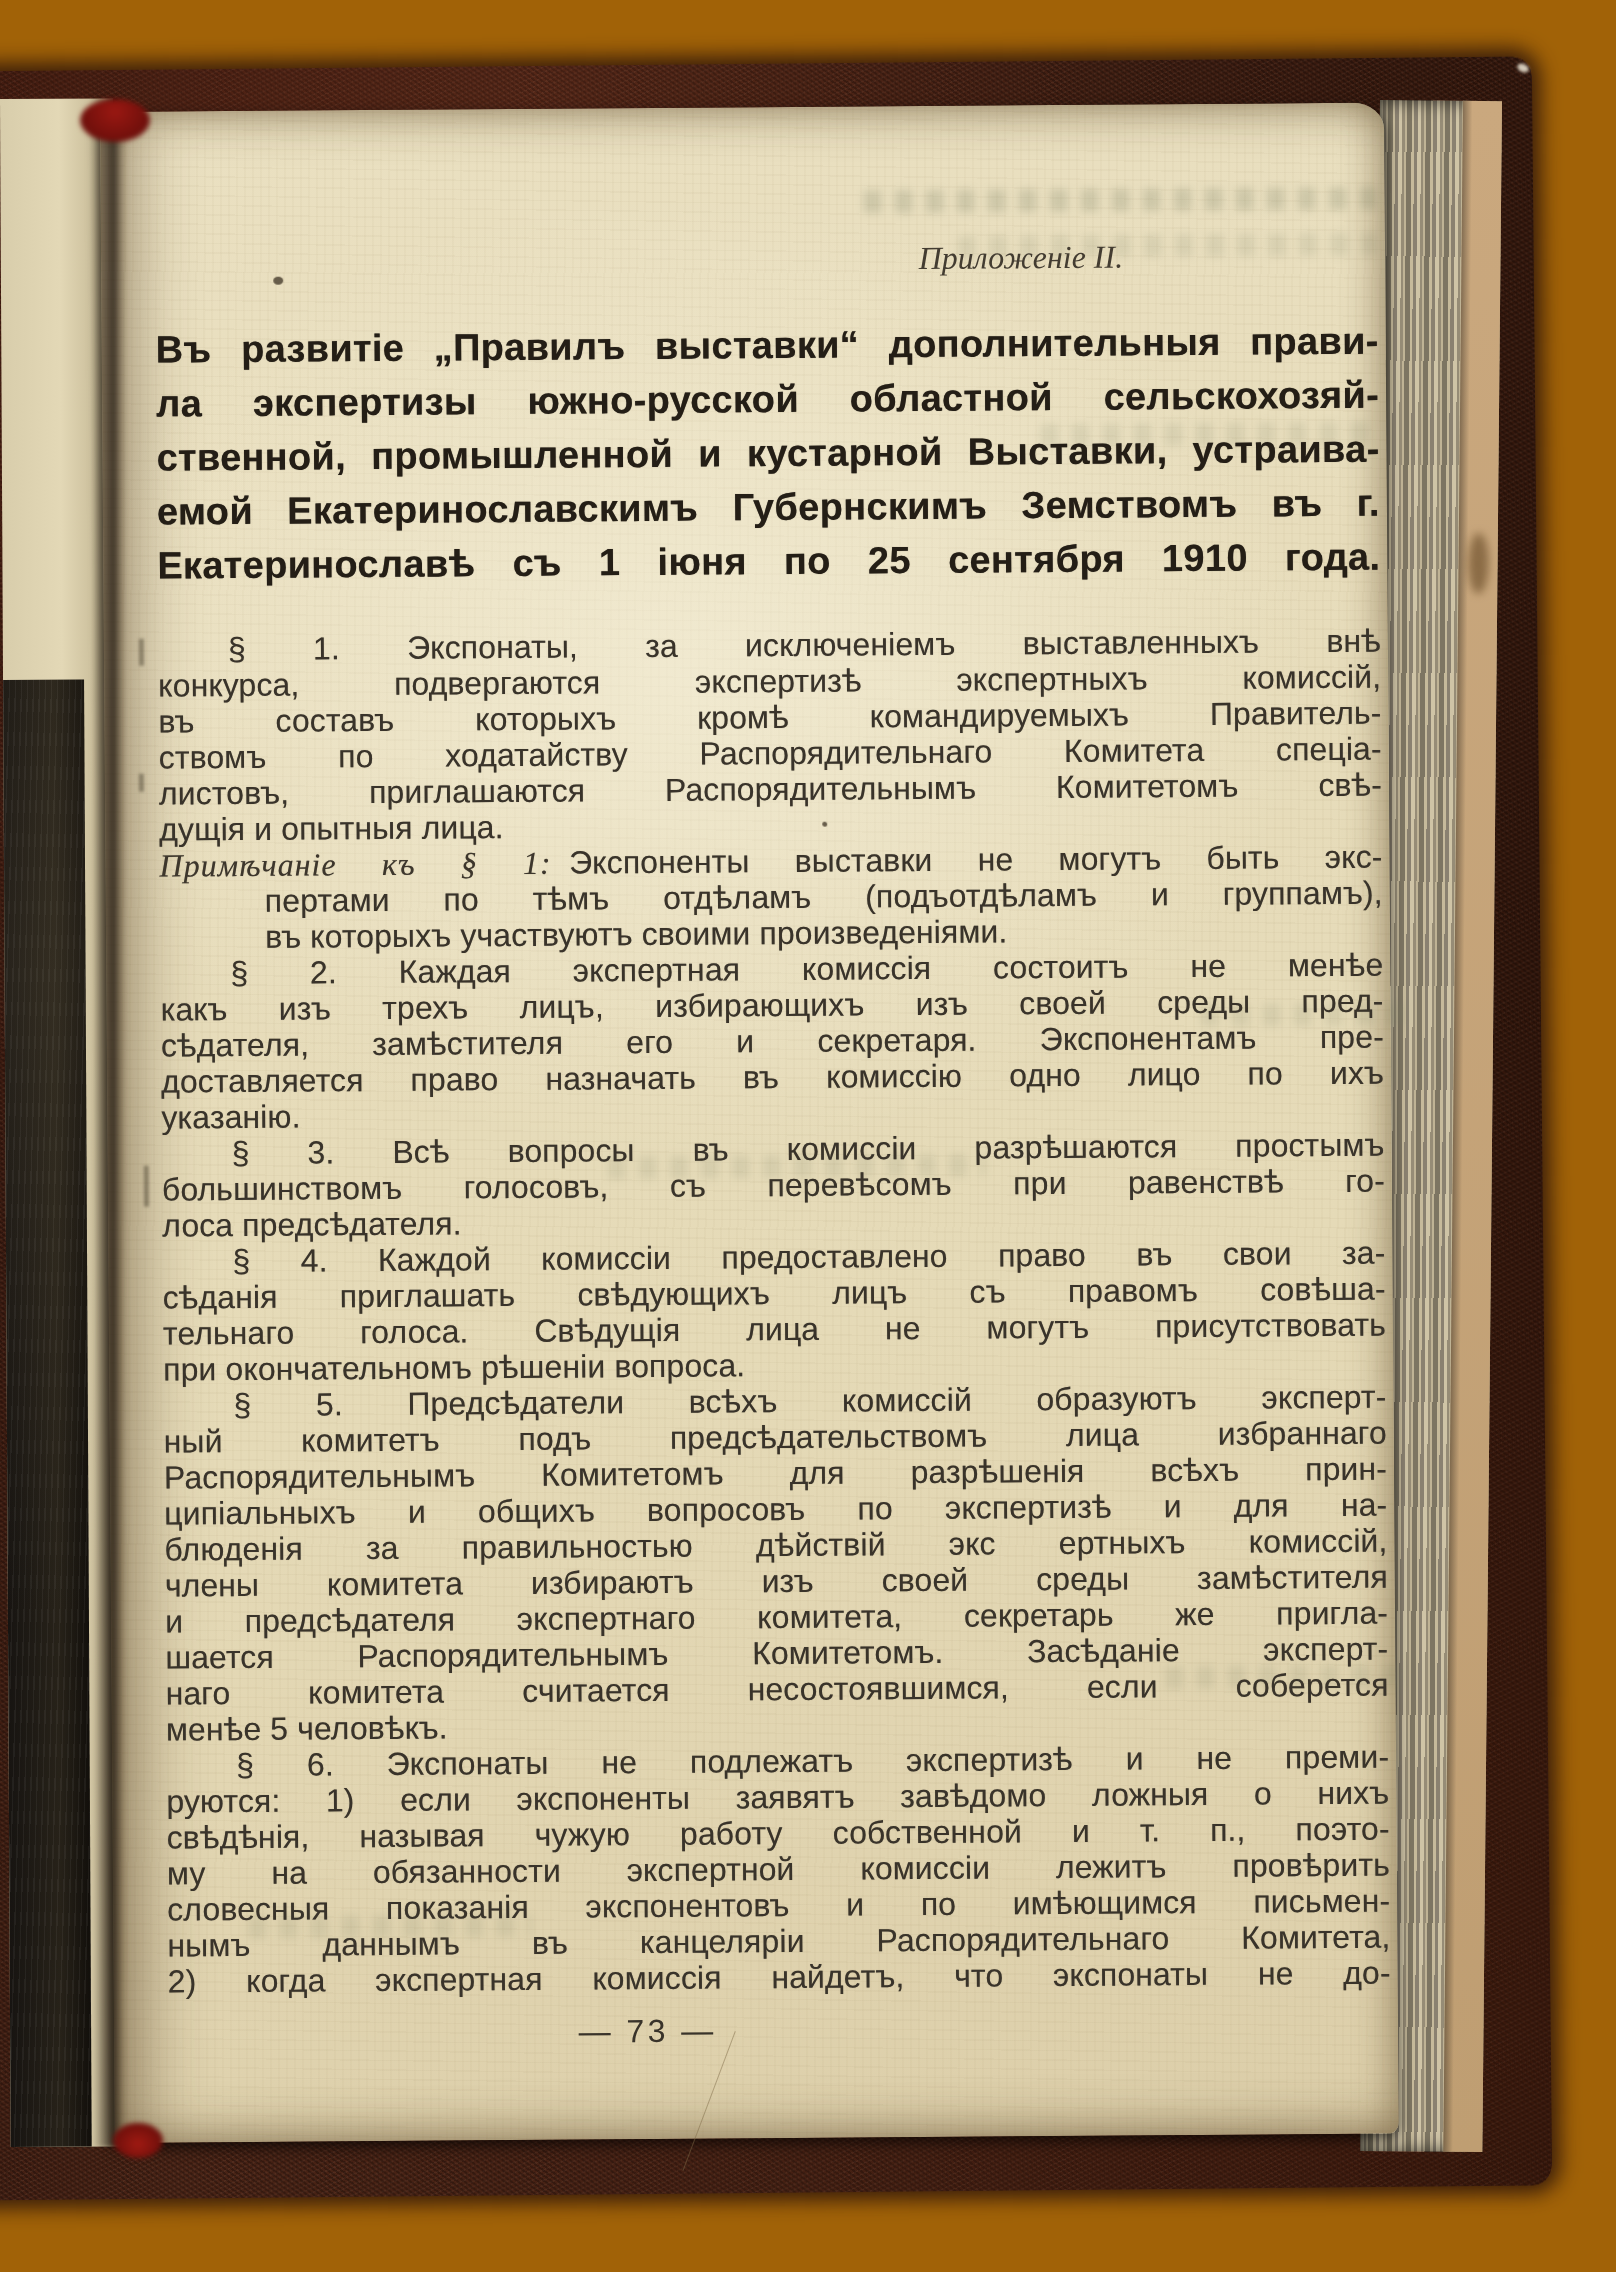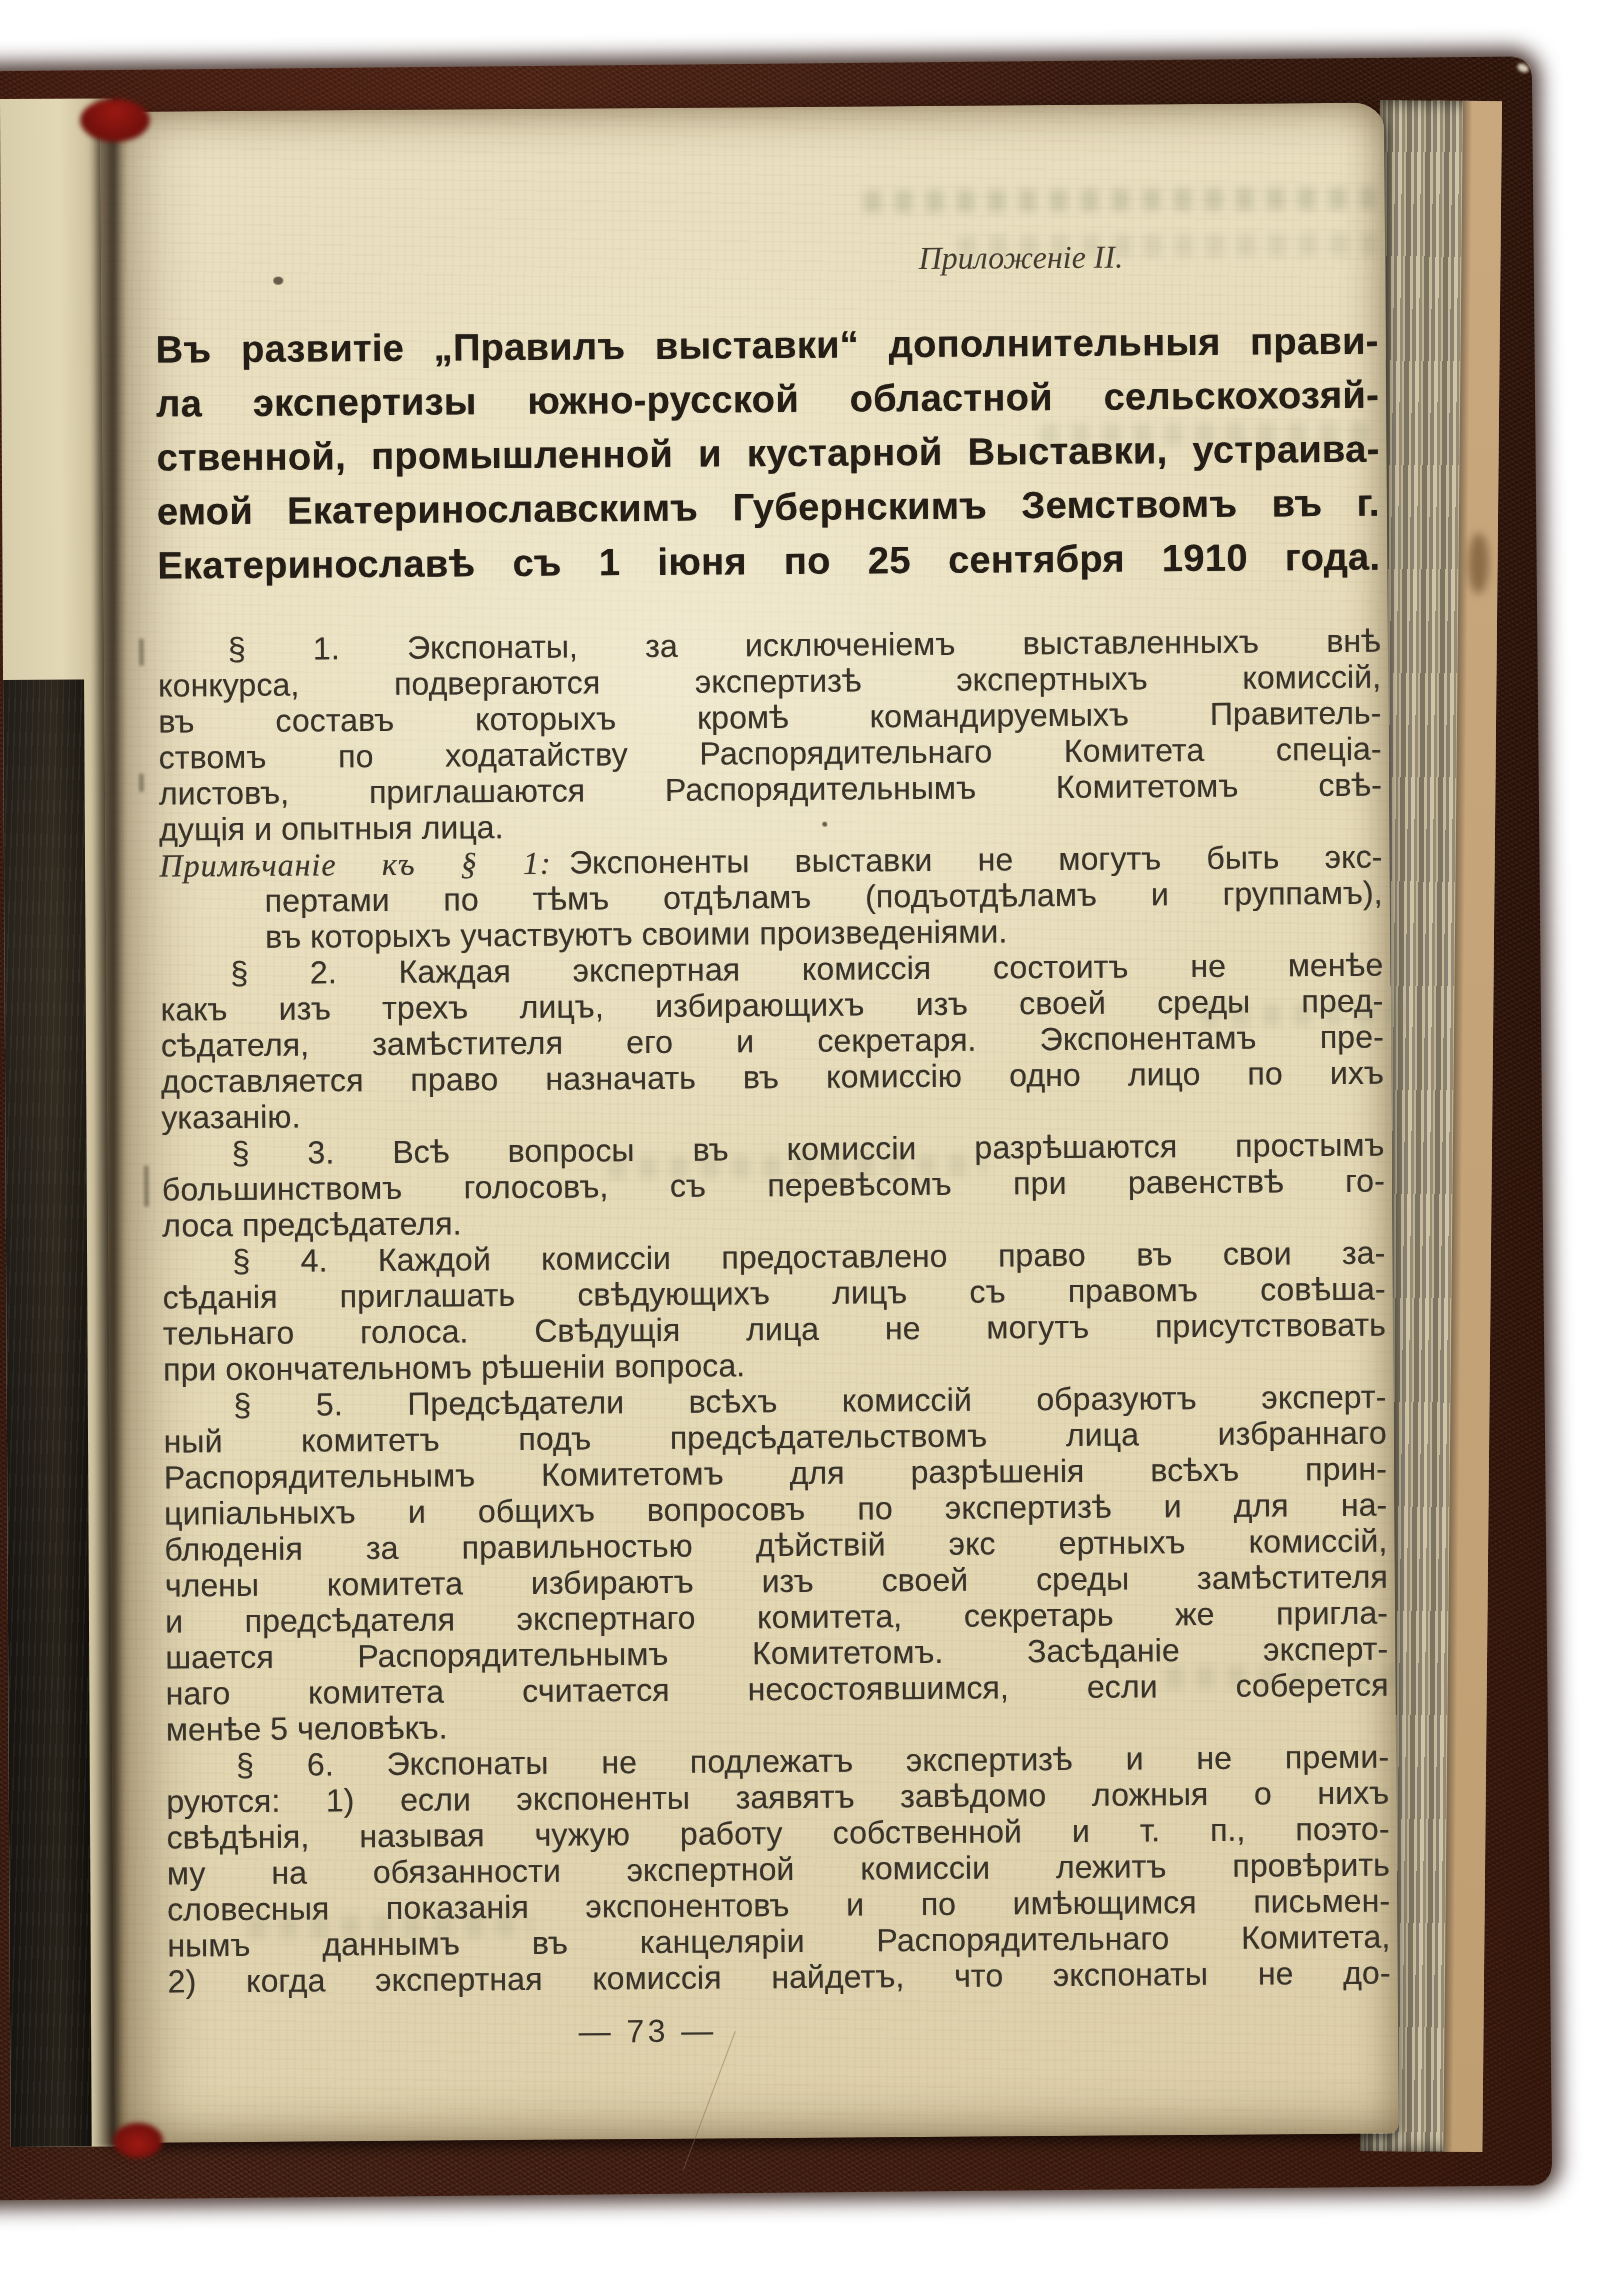--- a/index.html
+++ b/index.html
@@ -1,16 +1,16 @@
 <!DOCTYPE html>
 <html style="font-size:10.8px"><head>
 <meta charset="utf-8">
 <style>
   html,body{margin:0;padding:0;background:#040302;}
-  .scene{position:relative;width:1617px;height:2273px;overflow:hidden;background:#ffffff;
+  .scene{position:relative;width:1617px;height:2273px;overflow:hidden;background:#a16207;
          font-family:"Liberation Sans",sans-serif;}
 
   
   .cover{position:absolute;left:-47px;top:64px;width:1589px;height:2129px;
     transform:rotate(-0.55deg);border-radius:20px;
     background:
       radial-gradient(circle at 18% 8%, rgba(150,60,35,0.22), transparent 40%),
       radial-gradient(circle at 88% 92%, rgba(130,55,30,0.18), transparent 45%),
       repeating-linear-gradient(37deg, rgba(0,0,0,0.28) 0 2px, transparent 2px 4px),
       repeating-linear-gradient(-24deg, rgba(255,210,180,0.06) 0 1.4px, transparent 1.4px 4.7px),

